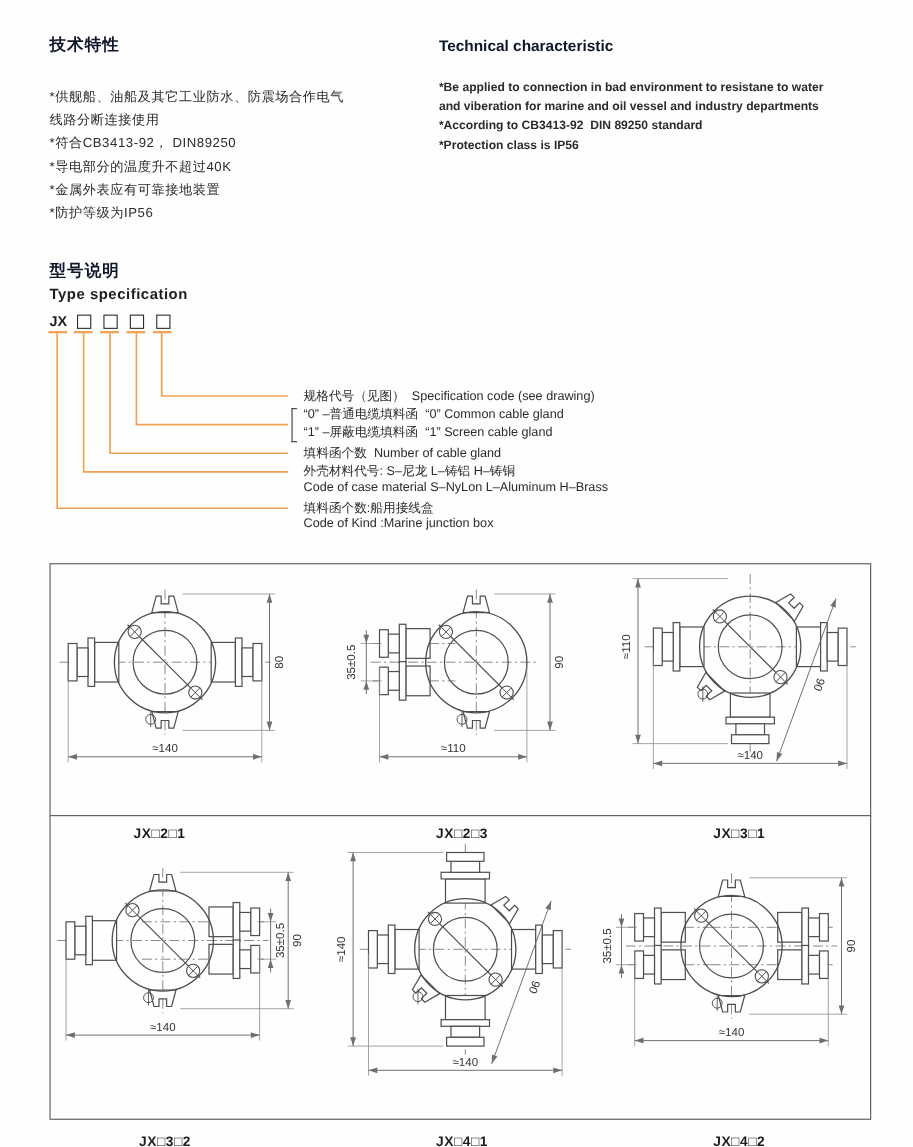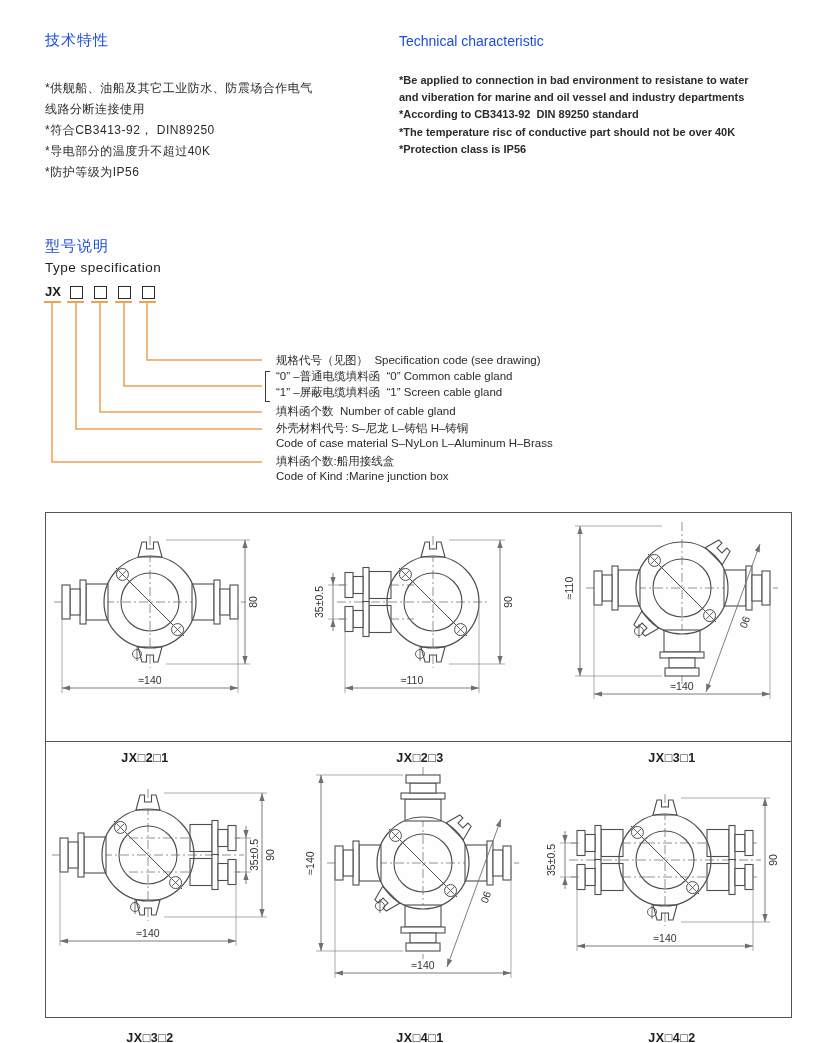--- a/index.html
+++ b/index.html
@@ -1,20 +1,20 @@
 <!DOCTYPE html>
 <html><head>
 <meta charset="utf-8">
 <style>
   html,body{margin:0;padding:0;background:#ffffff;}
   .page{position:relative;width:830px;height:1043px;background:#fefefe;overflow:hidden;
         font-family:"Liberation Sans","DejaVu Sans",sans-serif;color:#2b2b2b;}
   .abs{position:absolute;}
-  .h-orange{font-weight:normal;color:#1d4ed8;font-size:15px;letter-spacing:1px;}
-  .h-black{font-weight:normal;color:#1e1e1e;font-size:13.5px;letter-spacing:0.5px;}
+  .h-orange{font-weight:bold;color:#0f172a;font-size:15px;letter-spacing:1px;}
+  .h-black{font-weight:bold;color:#1e1e1e;font-size:13.5px;letter-spacing:0.5px;}
   .cn-line{font-size:12px;line-height:21px;white-space:pre;color:#2b2b2b;letter-spacing:0.5px;}
   .en-line{font-size:11px;line-height:17.2px;white-space:pre;color:#2b2b2b;font-weight:bold;}
   .ts-label{position:absolute;left:276px;font-size:11.5px;white-space:pre;color:#2b2b2b;}
   .sq{position:absolute;width:11px;height:11px;border:1.6px solid #2a2a2a;background:#fff;}
   .jx-underline{position:absolute;width:17px;height:2px;background:#f0a050;}
   .panel{position:absolute;border:1px solid #555;background:#fefefe;}
   .model-label{position:absolute;transform:translateX(-50%);font-size:12.5px;font-weight:bold;
                letter-spacing:0.5px;color:#1d1d1d;white-space:pre;margin-top:48px;}
   .bracket{position:absolute;left:265px;top:371px;width:4px;height:29px;
            border-left:1.5px solid #3a3a3a;border-top:1.5px solid #3a3a3a;border-bottom:1.5px solid #3a3a3a;}
@@ -25,29 +25,29 @@
 <body>
 
 <div class="page">
 
   <div class="abs h-orange" style="left:45px;top:31px">技术特性</div>
   <div class="abs" style="left:45px;top:78px">
     <div class="cn-line">*供舰船、油船及其它工业防水、防震场合作电气</div>
     <div class="cn-line">线路分断连接使用</div>
     <div class="cn-line">*符合CB3413-92， DIN89250</div>
     <div class="cn-line">*导电部分的温度升不超过40K</div>
+    <div class="cn-line">*金属外表应有可靠接地装置</div>
     <div class="cn-line">*防护等级为IP56</div>
   </div>
 
   <div class="abs h-orange" style="left:399px;top:33px;font-size:14px;letter-spacing:0">Technical characteristic</div>
   <div class="abs" style="left:399px;top:72px">
     <div class="en-line">*Be applied to connection in bad environment to resistane to water</div>
     <div class="en-line">and viberation for marine and oil vessel and industry departments</div>
     <div class="en-line">*According to CB3413-92  DIN 89250 standard</div>
-    <div class="en-line">*The temperature risc of conductive part should not be over 40K</div>
     <div class="en-line">*Protection class is IP56</div>
   </div>
 
   <div class="abs h-orange" style="left:45px;top:237px">型号说明</div>
   <div class="abs h-black" style="left:45px;top:260px">Type specification</div>
 
   <div class="abs" style="left:45px;top:284px;font-weight:bold;font-size:13px;color:#1d1d1d">JX</div>
   <div class="sq" style="left:70px;top:286px"></div>
   <div class="sq" style="left:94px;top:286px"></div>
   <div class="sq" style="left:118px;top:286px"></div>

